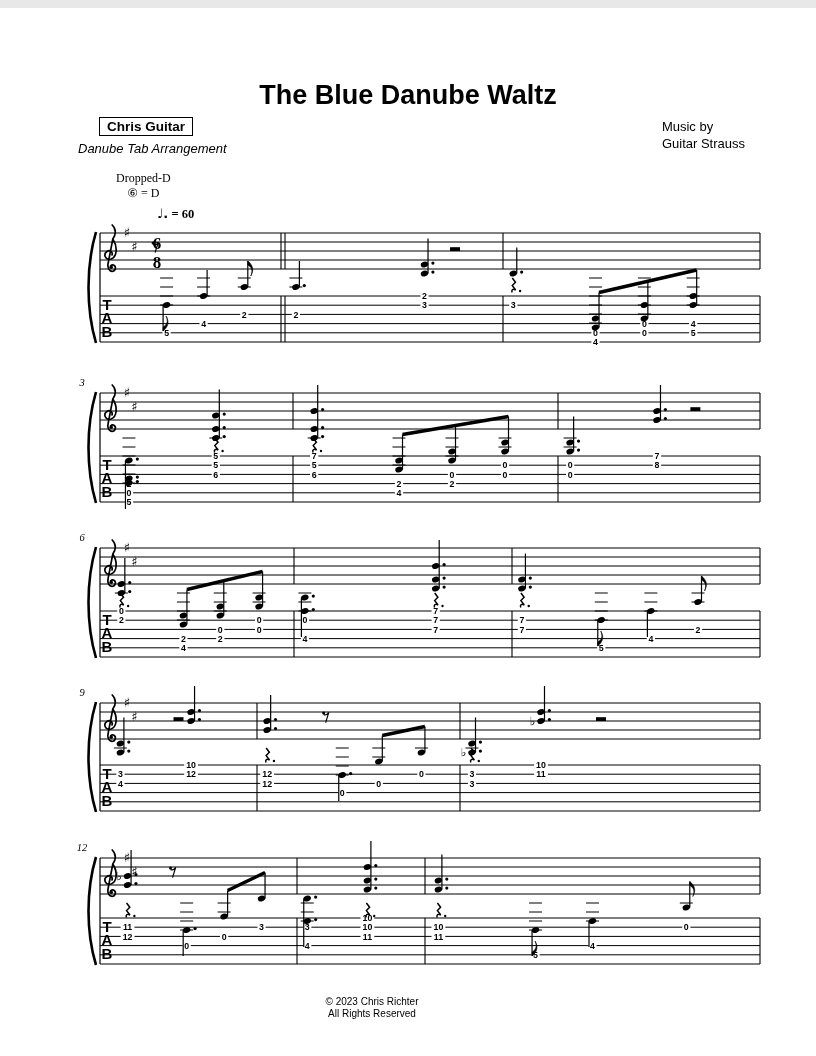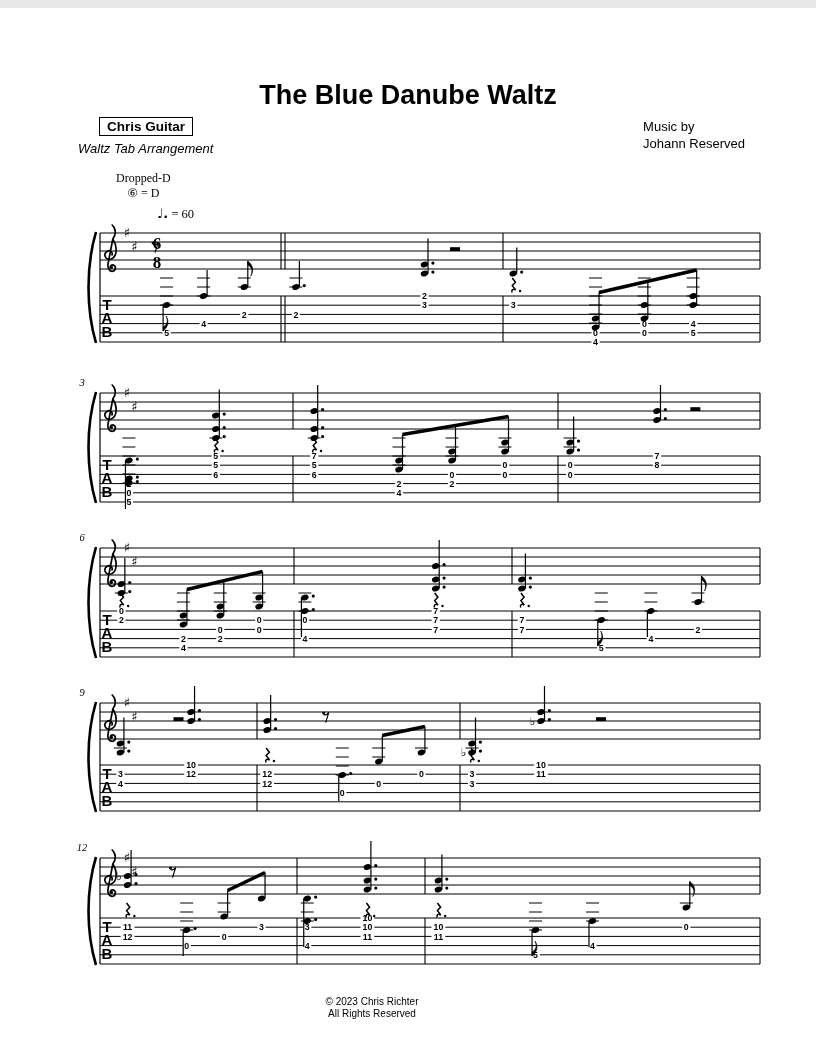--- a/index.html
+++ b/index.html
@@ -10,35 +10,35 @@
   .title{position:absolute;top:72px;left:0;width:816px;text-align:center;
          font-size:27px;font-weight:bold;letter-spacing:0;}
   .arranger-box{position:absolute;left:99px;top:109px;border:1.5px solid #000;
                 padding:1px 7px;font-size:13.5px;font-weight:bold;}
   .arr-sub{position:absolute;left:78px;top:133px;font-size:13px;font-style:italic;}
   .credit{position:absolute;right:71px;top:110px;font-size:13px;line-height:17px;}
   .tuning{position:absolute;left:116px;top:163px;font-family:"Liberation Serif",serif;
           font-size:12px;line-height:15px;text-align:center;}
   .tempo{position:absolute;left:157px;top:198px;font-size:12px;}
   .tempo .tglyph{font-family:"DejaVu Sans",sans-serif;font-size:13px;font-weight:bold;}
-  .tempo .ttext{font-family:"Liberation Serif",serif;font-weight:normal;font-size:12.5px;}
+  .tempo .ttext{font-family:"Liberation Serif",serif;font-weight:bold;font-size:12.5px;}
   .tuning .circ{font-family:Liberation Serif, serif;}
   .footer{position:absolute;top:988px;left:0;width:744px;text-align:center;
           font-size:10px;line-height:11.5px;}
 </style>
 </head>
 <body>
 
 <div class="page">
   <div class="title">The Blue Danube Waltz</div>
   <div class="arranger-box">Chris Guitar</div>
-  <div class="arr-sub">Waltz Tab Arrangement</div>
+  <div class="arr-sub">Danube Tab Arrangement</div>
   <div class="credit">
     <div>Music by</div>
-    <div>Johann Reserved</div>
+    <div>Guitar Strauss</div>
   </div>
   <div class="tuning">
     <div>Dropped-D</div>
     <div class="circ">⑥ = D</div>
   </div>
   <div class="tempo">
     <span class="tglyph">♩.</span>
     <span class="ttext">= 60</span>
   </div>
 

